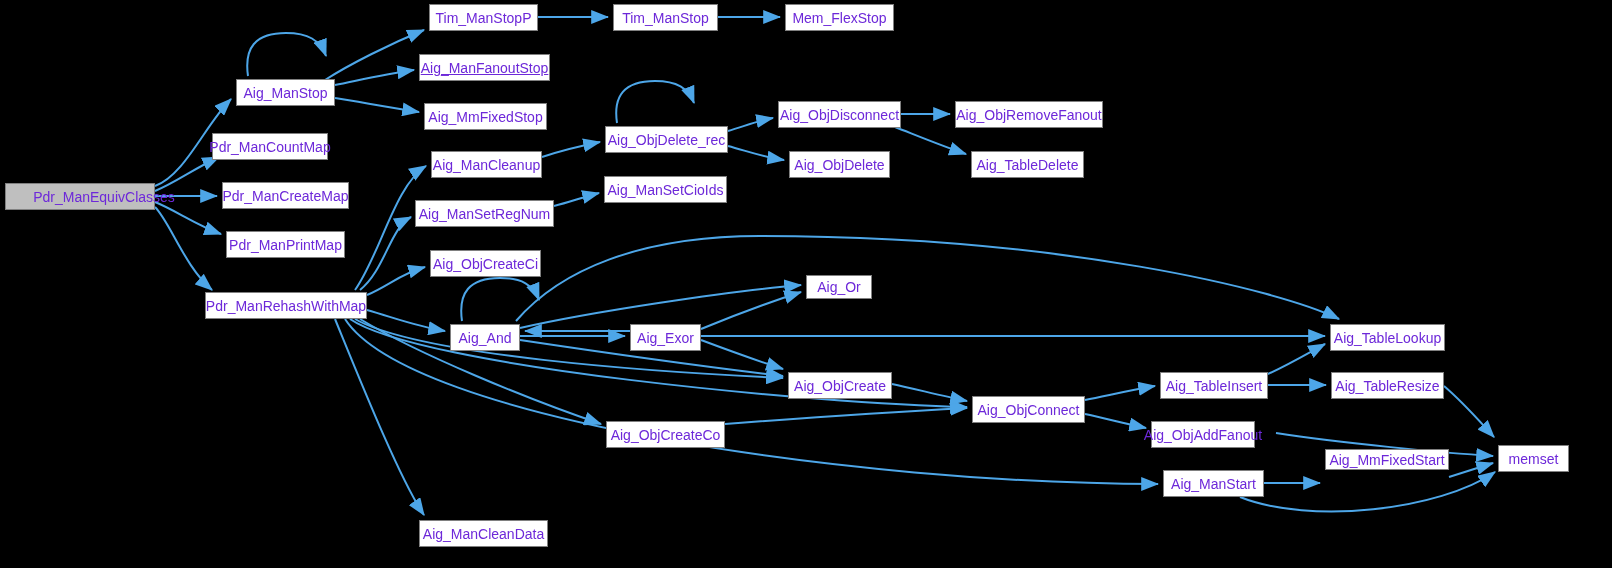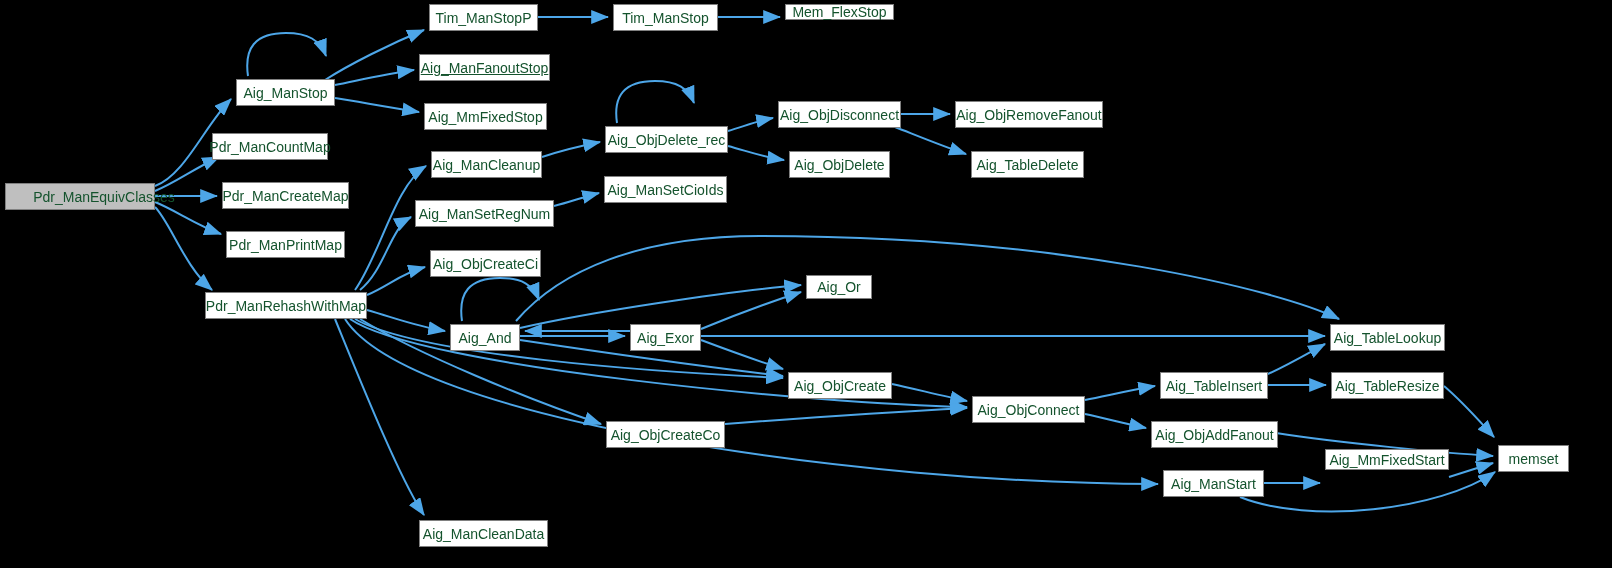--- a/index.html
+++ b/index.html
@@ -1,20 +1,20 @@
 <!DOCTYPE html>
 <html><head>
 <meta charset="utf-8">
 <style>
   html,body{margin:0;padding:0;background:#000;}
   #canvas{position:relative;width:1612px;height:568px;background:#000;overflow:hidden;
           font-family:"Liberation Sans","DejaVu Sans",sans-serif;}
   svg.edges{position:absolute;left:0;top:0;width:1612px;height:568px;}
   .node{position:absolute;box-sizing:border-box;background:#ffffff;border:1px solid #808080;
-        display:flex;align-items:center;justify-content:center;color:#14532d;
+        display:flex;align-items:center;justify-content:center;color:#6d28d9;
         font-size:14px;line-height:1;white-space:nowrap;letter-spacing:0px;}
   .node.root{background:#bfbfbf;}
   .node span{display:block;padding:0 6px;}
 </style>
 </head>
 <body>
 
 <div id="canvas">
   <svg class="edges" viewBox="0 0 1612 568" xmlns="http://www.w3.org/2000/svg">
     <defs>
@@ -123,21 +123,21 @@
       </div>
       <div class="node" style="left: 604px; top: 176px; width: 123px; height: 27px;">
         <span>Aig_ManSetCioIds</span>
       </div>
       <div class="node" style="left: 630px; top: 324px; width: 71px; height: 27px;">
         <span>Aig_Exor</span>
       </div>
       <div class="node" style="left: 606px; top: 421px; width: 119px; height: 27px;">
         <span>Aig_ObjCreateCo</span>
       </div>
-      <div class="node" style="left: 785px; top: 4px; width: 109px; height: 16px;">
+      <div class="node" style="left: 785px; top: 4px; width: 109px; height: 27px;">
         <span>Mem_FlexStop</span>
       </div>
       <div class="node" style="left: 778px; top: 101px; width: 123px; height: 27px;">
         <span>Aig_ObjDisconnect</span>
       </div>
       <div class="node" style="left: 789px; top: 151px; width: 101px; height: 27px;">
         <span>Aig_ObjDelete</span>
       </div>
       <div class="node" style="left: 806px; top: 275px; width: 66px; height: 24px;">
         <span>Aig_Or</span>
@@ -150,21 +150,21 @@
       </div>
       <div class="node" style="left: 971px; top: 151px; width: 113px; height: 27px;">
         <span>Aig_TableDelete</span>
       </div>
       <div class="node" style="left: 972px; top: 396px; width: 113px; height: 27px;">
         <span>Aig_ObjConnect</span>
       </div>
       <div class="node" style="left: 1160px; top: 372px; width: 108px; height: 27px;">
         <span>Aig_TableInsert</span>
       </div>
-      <div class="node" style="left: 1151px; top: 421px; width: 127px; height: 27px;">
+      <div class="node" style="left: 1151px; top: 421px; width: 104px; height: 27px;">
         <span>Aig_ObjAddFanout</span>
       </div>
       <div class="node" style="left: 1163px; top: 470px; width: 101px; height: 27px;">
         <span>Aig_ManStart</span>
       </div>
       <div class="node" style="left: 1330px; top: 324px; width: 115px; height: 27px;">
         <span>Aig_TableLookup</span>
       </div>
       <div class="node" style="left: 1331px; top: 372px; width: 113px; height: 27px;">
         <span>Aig_TableResize</span>

